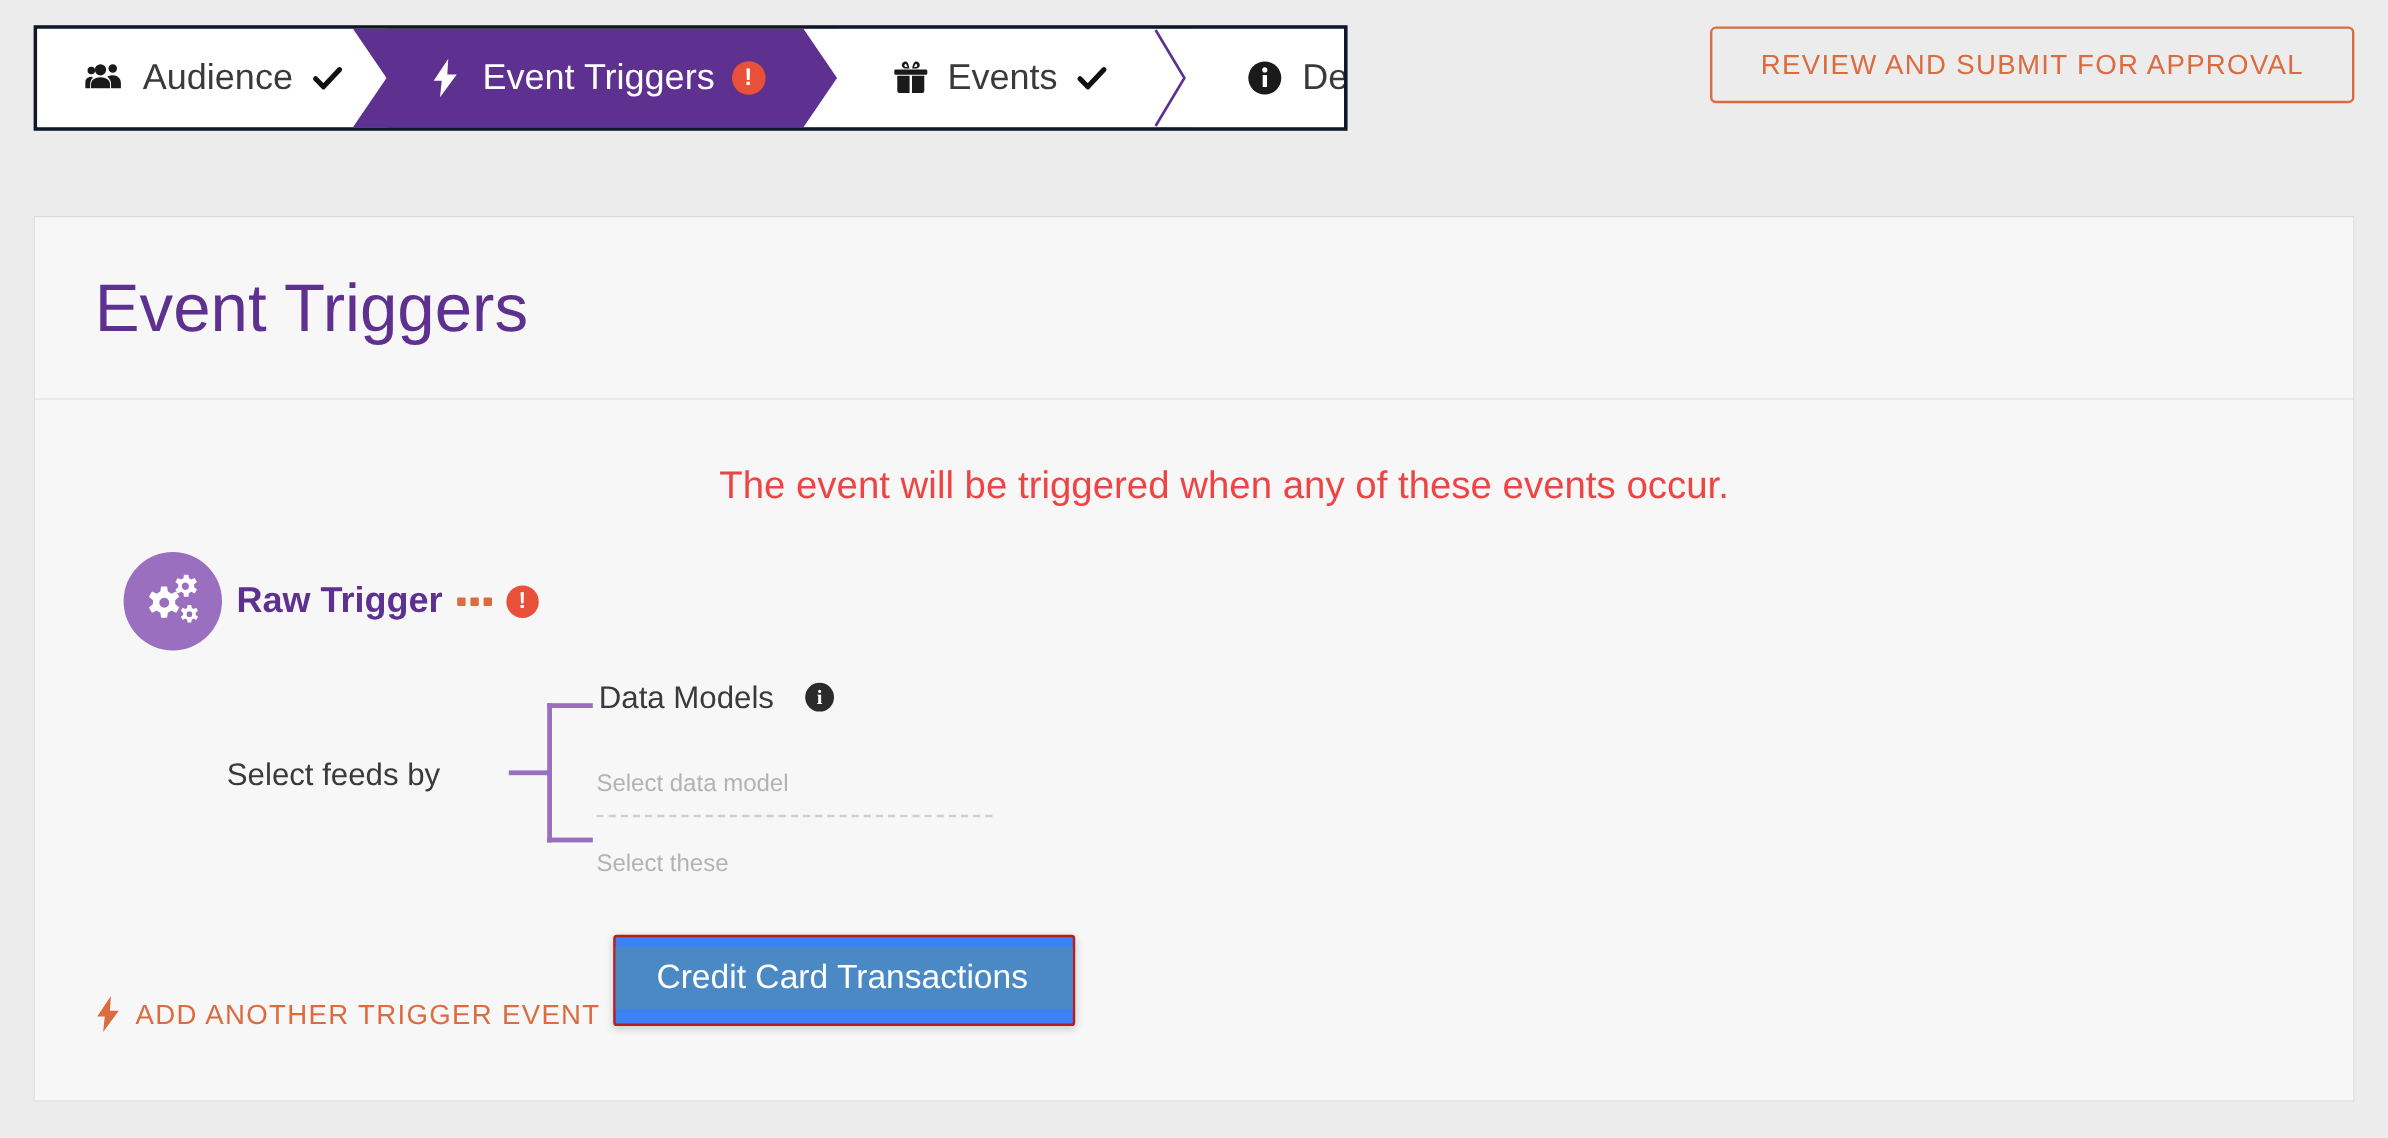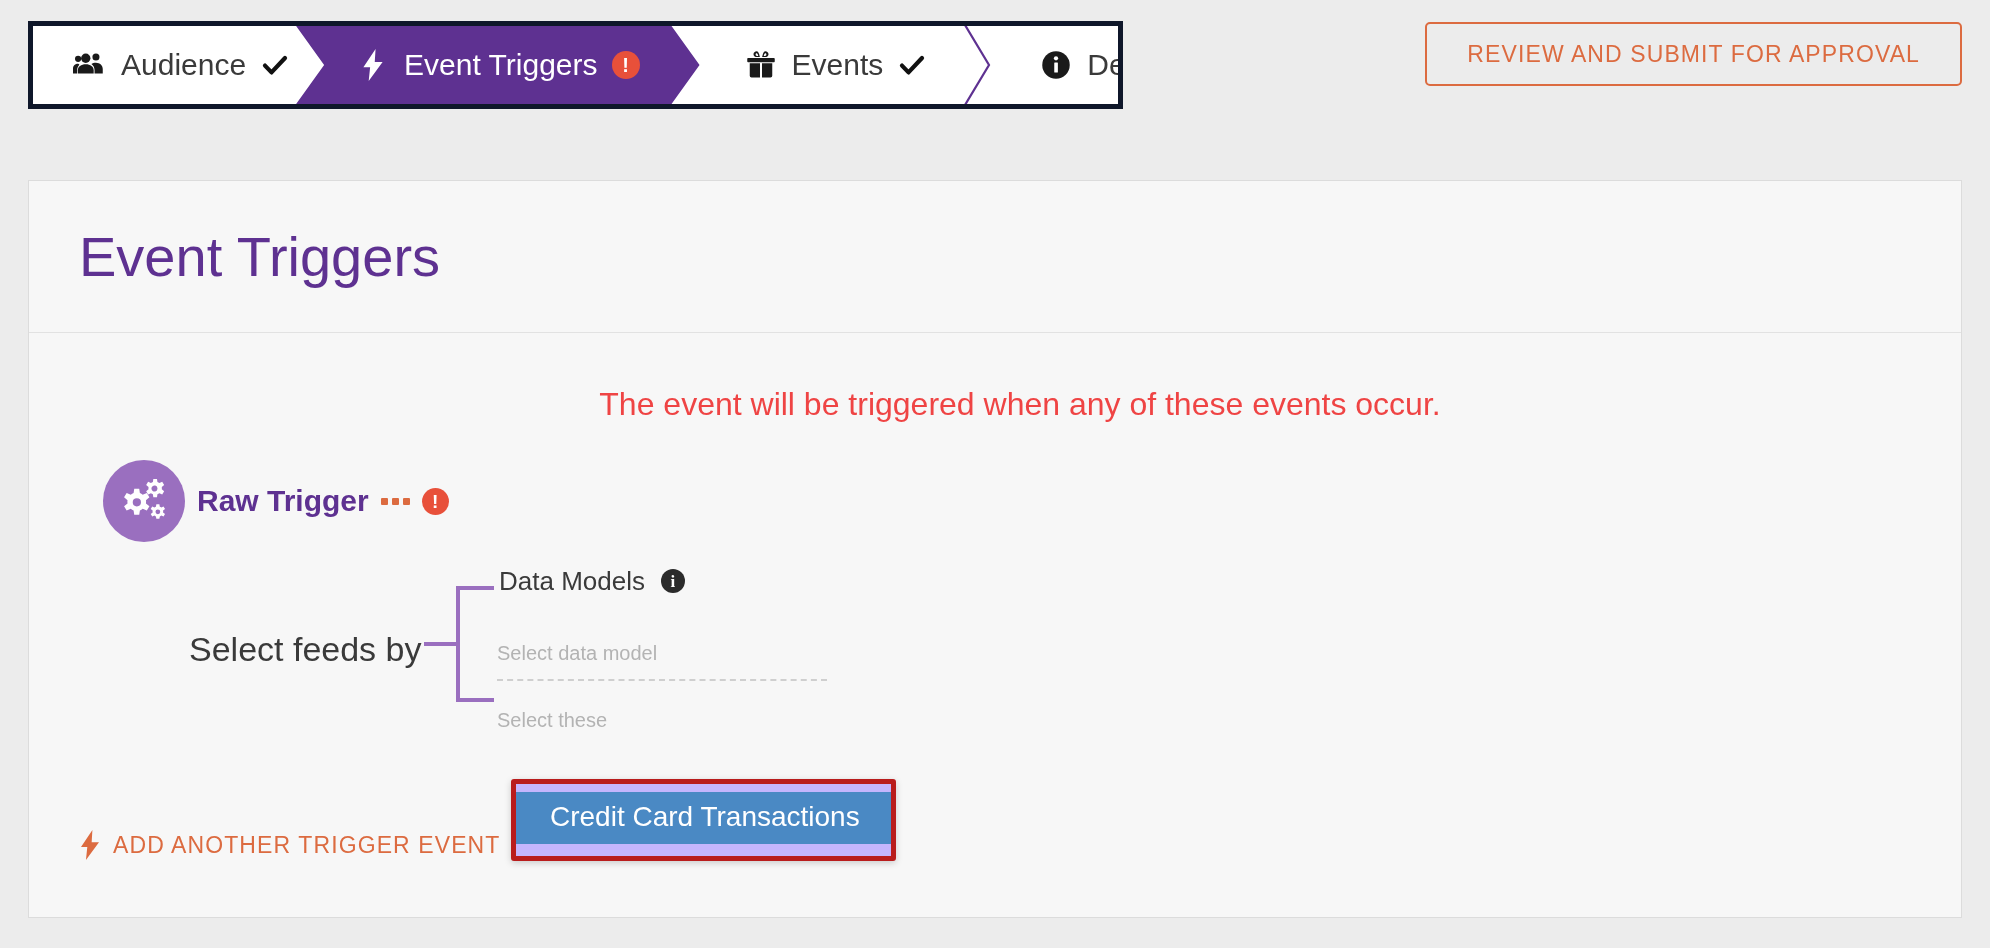--- a/index.html
+++ b/index.html
@@ -17,21 +17,21 @@
     top: 0; left: 0;
     width: 1990px; height: 112px;
     background: #ececec;
   }
 
   .wizard {
     position: absolute;
     left: 28px; top: 21px;
     width: 1095px; height: 88px;
     background: #ffffff;
-    border: 5px solid #0f172a;
+    border: 3px solid #0f172a;
     display: flex;
     align-items: stretch;
     overflow: hidden;
   }
 
   .step {
     position: relative;
     display: flex;
     align-items: center;
     gap: 14px;
@@ -194,21 +194,21 @@
 
   
   .feeds-area {
     position: relative;
     margin-top: 12px;
     height: 300px;
   }
   .feeds-label {
     position: absolute;
     left: 110px; top: 78px;
-    font-size: 34px;
+    font-size: 26px;
     color: #3a3a3a;
     line-height: 1;
   }
   .bracket-stem {
     position: absolute;
     left: 345px; top: 88px;
     width: 33px; height: 4px;
     background: #9a6fbf;
   }
   .bracket-vert {
@@ -230,21 +230,21 @@
     background: #9a6fbf;
   }
 
   .dm-label {
     position: absolute;
     left: 420px; top: 14px;
     font-size: 26px;
     color: #3a3a3a;
     display: flex;
     align-items: center;
-    gap: 16px;
+    gap: 26px;
     line-height: 1;
   }
   .info-dot {
     display: inline-flex;
     align-items: center;
     justify-content: center;
     width: 24px; height: 24px;
     border-radius: 50%;
     background: #2b2b2b;
     color: #fff;
@@ -266,22 +266,22 @@
     background: transparent;
   }
   .field.model { top: 88px; }
   .field.feed  { top: 155px; border-bottom: none; }
 
   
   .dropdown {
     position: absolute;
     left: 432px; top: 225px;
     width: 385px;
-    background: #c4b5fd;
-    border: 5px solid #b91c1c;
+    background: #3b82f6;
+    border: 2px solid #b91c1c;
     border-radius: 3px;
     box-shadow: 0 2px 7px rgba(0,0,0,0.18);
     padding: 8px 0 12px 0;
     z-index: 50;
   }
   .dd-option {
     font-size: 28px;
     color: #3a3a3a;
     padding: 9px 0 11px 34px;
     line-height: 1.15;

